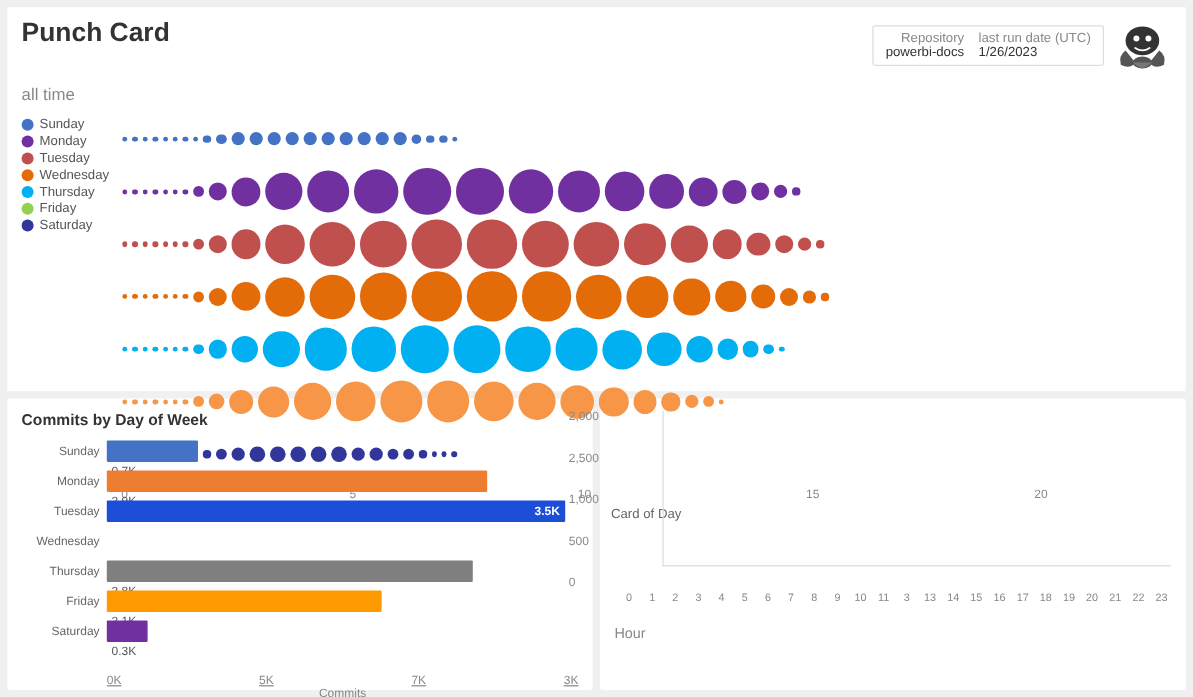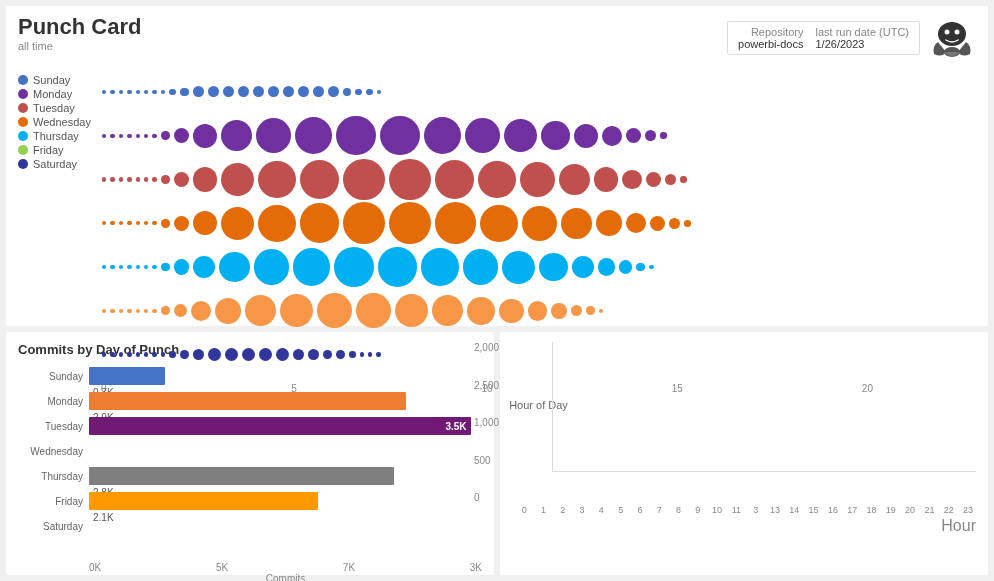--- a/index.html
+++ b/index.html
@@ -36,22 +36,23 @@
       justify-content: space-between;
       align-items: flex-start;
       margin-bottom: 4px;
     }
     .title-block h1 {
       font-size: 22px;
       font-weight: 600;
       color: #333;
     }
     .title-block .subtitle {
-      font-size: 11px;
+      font-size: 14px;
       color: #888;
+      margin-top: 30px;
     }
     .repo-info {
       display: flex;
       align-items: center;
       gap: 12px;
       border: 1px solid #ddd;
       padding: 4px 10px;
       border-radius: 2px;
       font-size: 11px;
     }
@@ -188,20 +189,21 @@
       color: #555;
       white-space: nowrap;
     }
     .horiz-x-axis {
       display: flex;
       justify-content: space-between;
       font-size: 10px;
       color: #888;
       padding-left: 71px;
       margin-top: 4px;
+      text-decoration: underline;
     }
     .horiz-x-title {
       text-align: center;
       font-size: 10px;
       color: #888;
       padding-left: 71px;
     }
     
     .col-chart {
       height: calc(100% - 30px);
@@ -235,24 +237,24 @@
       padding-left: 4px;
       margin-top: 2px;
     }
     .col-x-label {
       flex: 1;
       text-align: center;
       font-size: 9px;
       color: #888;
     }
     .col-x-title {
-      text-align: right;
-      font-size: 16px;
+      text-align: left;
+      font-size: 12px;
       color: #888;
-      margin-top: 2px;
+      margin-top: 18px;
     }
     .y-axis-labels {
       position: absolute;
       left: -38px;
       top: 0;
       height: 100%;
       display: flex;
       flex-direction: column;
       justify-content: space-between;
       font-size: 10px;
@@ -518,60 +520,61 @@
             </div>
           </div>
         <div>
           <div class="x-axis-labels" id="x-axis-labels" style="font-size: 10px; color: rgb(136, 136, 136); display: flex; gap: 0px; padding: 2px 0px 0px; position: relative; height: 16px;">
               <span style="position: absolute; left: 0%; font-size: 10px; color: rgb(136, 136, 136);">0</span>
               <span style="position: absolute; left: 21.7391%; font-size: 10px; color: rgb(136, 136, 136);">5</span>
               <span style="position: absolute; left: 43.4783%; font-size: 10px; color: rgb(136, 136, 136);">10</span>
               <span style="position: absolute; left: 65.2174%; font-size: 10px; color: rgb(136, 136, 136);">15</span>
               <span style="position: absolute; left: 86.9565%; font-size: 10px; color: rgb(136, 136, 136);">20</span>
             </div>
-          <div class="x-axis-title">Hour of Day</div>
+          <div class="x-axis-title">Card of Day</div>
         </div>
       </div>
     </div>
   </div>
 
   <div class="bottom-panels">
 
     <div class="chart-panel">
-      <div class="chart-title">Commits by Day of Punch</div>
+      <div class="chart-title">Commits by Day of Week</div>
       <div class="bar-chart-horiz" id="horiz-bars">
           <div class="bar-row">
             <div class="bar-label">Sunday</div>
             <div class="bar-track"><div class="bar-fill" style="width: 19.4175%; background: rgb(68, 114, 196);"></div><span class="bar-value-outside">0.7K</span></div>
           </div>
           <div class="bar-row">
             <div class="bar-label">Monday</div>
             <div class="bar-track"><div class="bar-fill" style="width: 80.5825%; background: rgb(237, 125, 49);"></div><span class="bar-value-outside">2.9K</span></div>
           </div>
           <div class="bar-row">
             <div class="bar-label">Tuesday</div>
             <div class="bar-track">
-              <div class="bar-fill" style="width: 97.0874%; background: #701a75;">
+              <div class="bar-fill" style="width: 97.0874%; background: #1d4ed8;">
                 <span class="bar-value-label">3.5K</span>
               </div>
             </div>
           </div>
           <div class="bar-row">
             <div class="bar-label">Wednesday</div>
           </div>
           <div class="bar-row">
             <div class="bar-label">Thursday</div>
             <div class="bar-track"><div class="bar-fill" style="width: 77.6699%; background: rgb(127, 127, 127);"></div><span class="bar-value-outside">2.8K</span></div>
           </div>
           <div class="bar-row">
             <div class="bar-label">Friday</div>
             <div class="bar-track"><div class="bar-fill" style="width: 58.2524%; background: rgb(255, 153, 0);"></div><span class="bar-value-outside">2.1K</span></div>
           </div>
           <div class="bar-row">
             <div class="bar-label">Saturday</div>
+            <div class="bar-track"><div class="bar-fill" style="width: 8.73786%; background: rgb(112, 48, 160);"></div><span class="bar-value-outside">0.3K</span></div>
           </div>
         </div>
       <div class="horiz-x-axis" id="horiz-x-axis">
           <span>0K</span>
           <span>5K</span>
           <span>7K</span>
           <span>3K</span>
         </div>
       <div class="horiz-x-title">Commits</div>
     </div>

